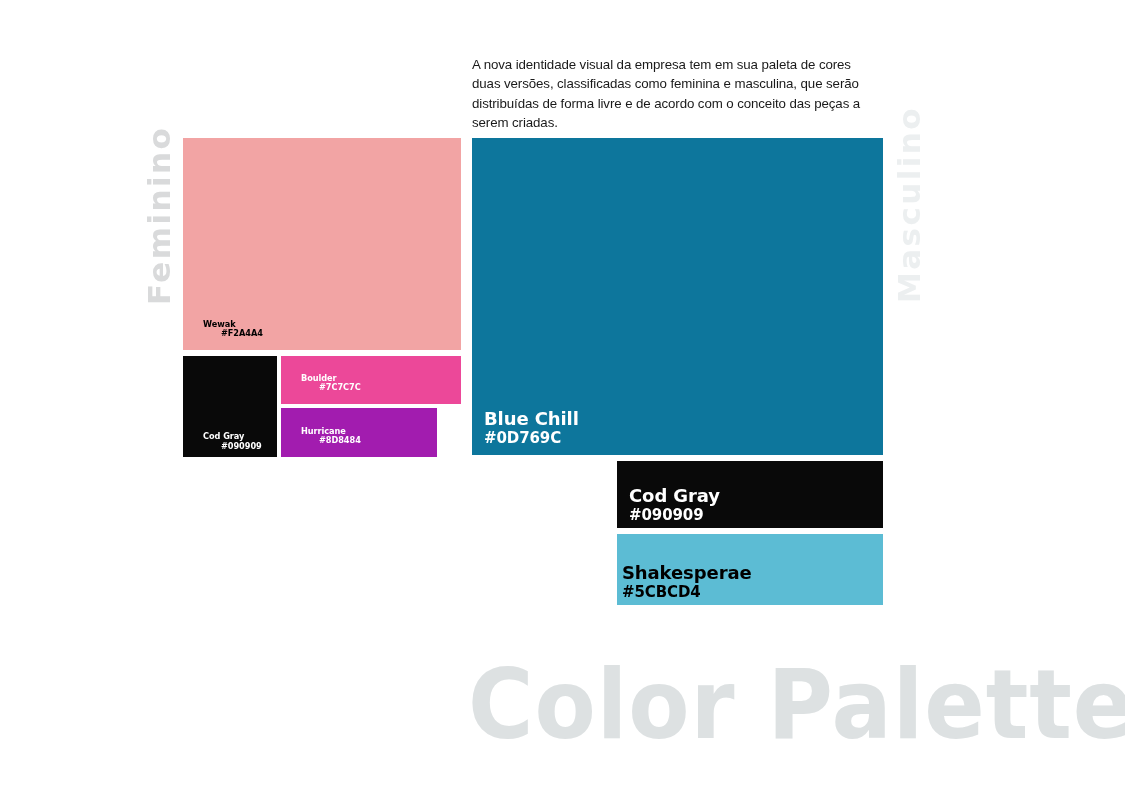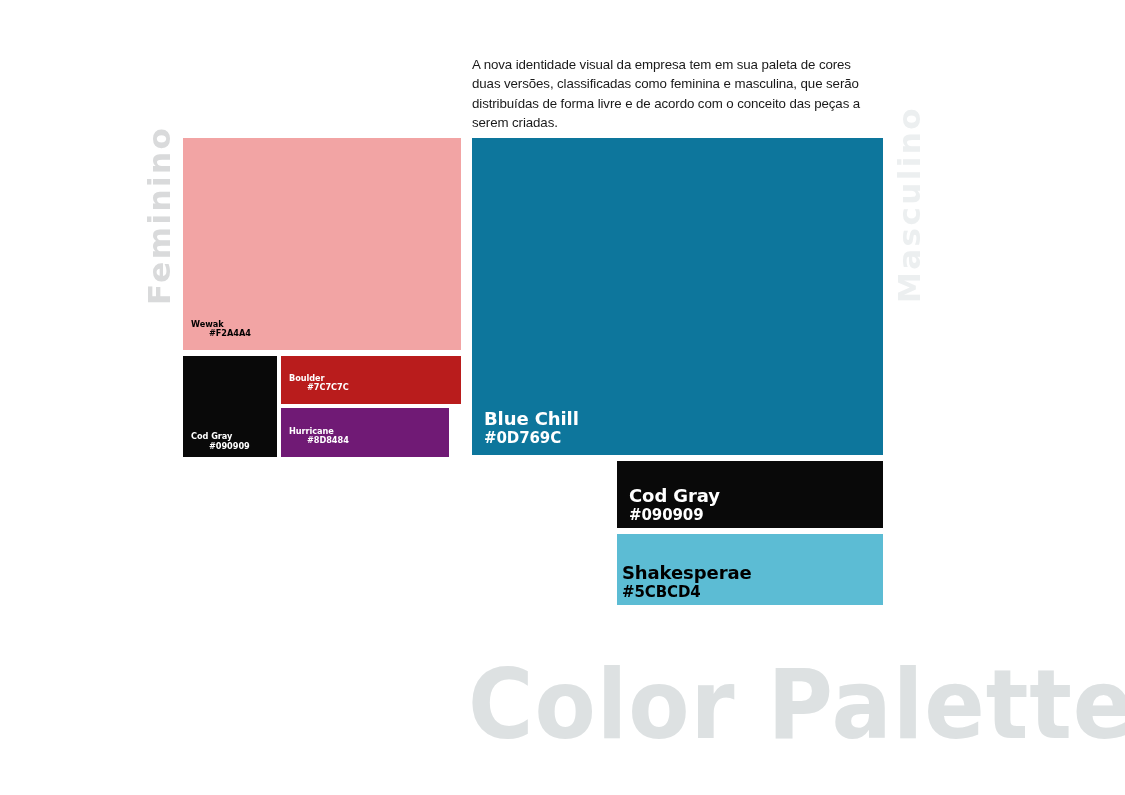--- a/index.html
+++ b/index.html
@@ -62,21 +62,21 @@
   }
 
   
   .swatch {
     position: absolute;
     box-sizing: border-box;
     overflow: hidden;
   }
   .swatch-caption {
     position: absolute;
-    left: 8px;
+    left: 20px;
     bottom: 6px;
     font-family: "DejaVu Sans", sans-serif;
     font-weight: bold;
     line-height: 1.14;
   }
   .swatch-caption .nm {
     display: block;
     font-weight: bold;
   }
   .swatch-caption .hx {
@@ -131,28 +131,28 @@
     </div>
   </div>
 
   <div class="swatch" style="left:183px; top:356px; width:94px; height:101px; background:#090909;">
     <div class="swatch-caption cap-sm cap-light">
       <span class="nm">Cod Gray</span>
       <span class="hx">#090909</span>
     </div>
   </div>
 
-  <div class="swatch" style="left:281px; top:356px; width:180px; height:48px; background:#b91c1c;">
+  <div class="swatch" style="left:281px; top:356px; width:180px; height:48px; background:#ec4899;">
     <div class="swatch-caption cap-sm cap-light" style="bottom:auto; top:18px;">
       <span class="nm">Boulder</span>
       <span class="hx">#7C7C7C</span>
     </div>
   </div>
 
-  <div class="swatch" style="left:281px; top:408px; width:168px; height:49px; background:#701a75;">
+  <div class="swatch" style="left:281px; top:408px; width:156px; height:49px; background:#a21caf;">
     <div class="swatch-caption cap-sm cap-light" style="bottom:auto; top:19px;">
       <span class="nm">Hurricane</span>
       <span class="hx">#8D8484</span>
     </div>
   </div>
 
   <div class="swatch" style="left:472px; top:138px; width:411px; height:317px; background:#0D769C;">
     <div class="swatch-caption cap-lg cap-light" style="left:12px; bottom:auto; top:271px;">
       <span class="nm">Blue Chill</span>
       <span class="hx">#0D769C</span>

